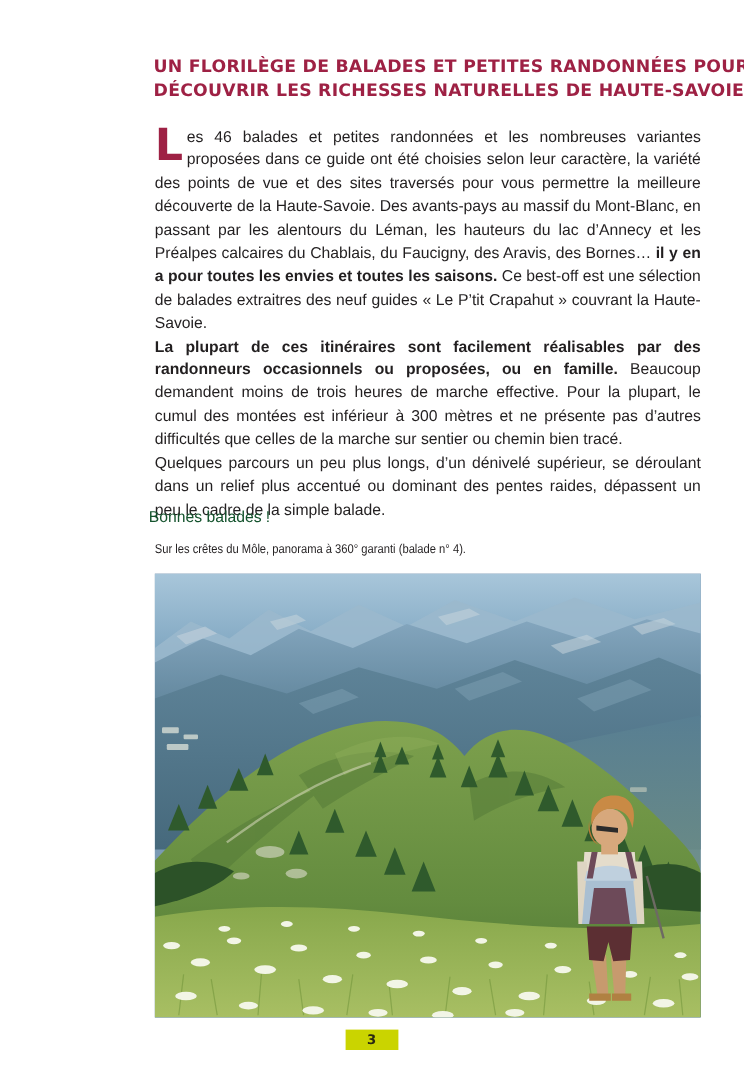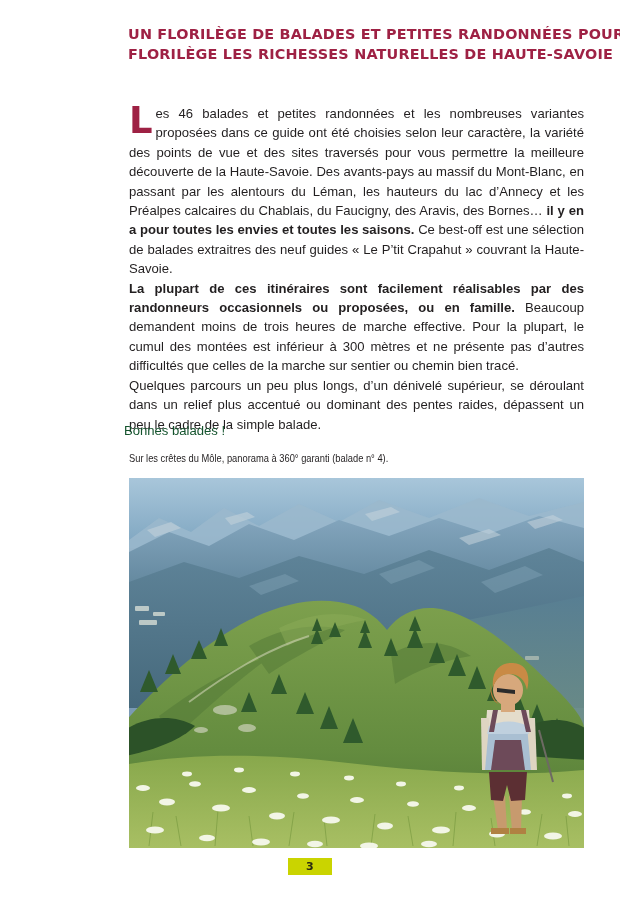--- a/index.html
+++ b/index.html
@@ -18,21 +18,21 @@
   .page {
     position: absolute;
     inset: 0;
     background: #ffffff;
   }
 
   
   .title-block {
     position: absolute;
     left: 128px;
-    top: 24px;
+    top: 46px;
     width: 456px;
     text-align: center;
   }
   .title-line {
     color: #9e2144;
     font-family: "DejaVu Sans", sans-serif;
     font-weight: bold;
     font-size: 14.4px;
     letter-spacing: 0.2px;
     line-height: 20px;
@@ -125,21 +125,21 @@
     letter-spacing: 0.5px;
   }
 </style>
 </head>
 <body>
 
 <div class="page">
 
   <div class="title-block">
     <div class="title-line">UN FLORILÈGE DE BALADES ET PETITES RANDONNÉES POUR</div>
-    <div class="title-line">FLORILÈGE LES RICHESSES NATURELLES DE HAUTE-SAVOIE</div>
+    <div class="title-line">DÉCOUVRIR LES RICHESSES NATURELLES DE HAUTE-SAVOIE</div>
   </div>
 
   <div class="body-copy">
     <p><span class="dropcap">L</span><span>es 46 balades et petites randonnées et les nombreuses variantes proposées dans ce guide ont été choisies selon leur caractère, la variété des points de vue et des sites traversés pour vous permettre la meilleure découverte de la Haute-Savoie. Des avants-pays au massif du Mont-Blanc, en passant par les alentours du Léman, les hauteurs du lac d’Annecy et les Préalpes calcaires du Chablais, du Faucigny, des Aravis, des Bornes… </span><span class="bold">il y en a pour toutes les envies et toutes les saisons.</span><span> Ce best-off est une sélection de balades extraitres des neuf guides « Le P’tit Crapahut » couvrant la Haute-Savoie.</span></p>
     <p><span class="bold">La plupart de ces itinéraires sont facilement réalisables par des randonneurs occasionnels ou proposées, ou en famille.</span><span> Beaucoup demandent moins de trois heures de marche effective. Pour la plupart, le cumul des montées est inférieur à 300 mètres et ne présente pas d’autres difficultés que celles de la marche sur sentier ou chemin bien tracé.</span></p>
     <p>Quelques parcours un peu plus longs, d’un dénivelé supérieur, se déroulant dans un relief plus accentué ou dominant des pentes raides, dépassent un peu le cadre de la simple balade.</p>
   </div>
 
   <div class="closing">Bonnes balades !</div>
 

